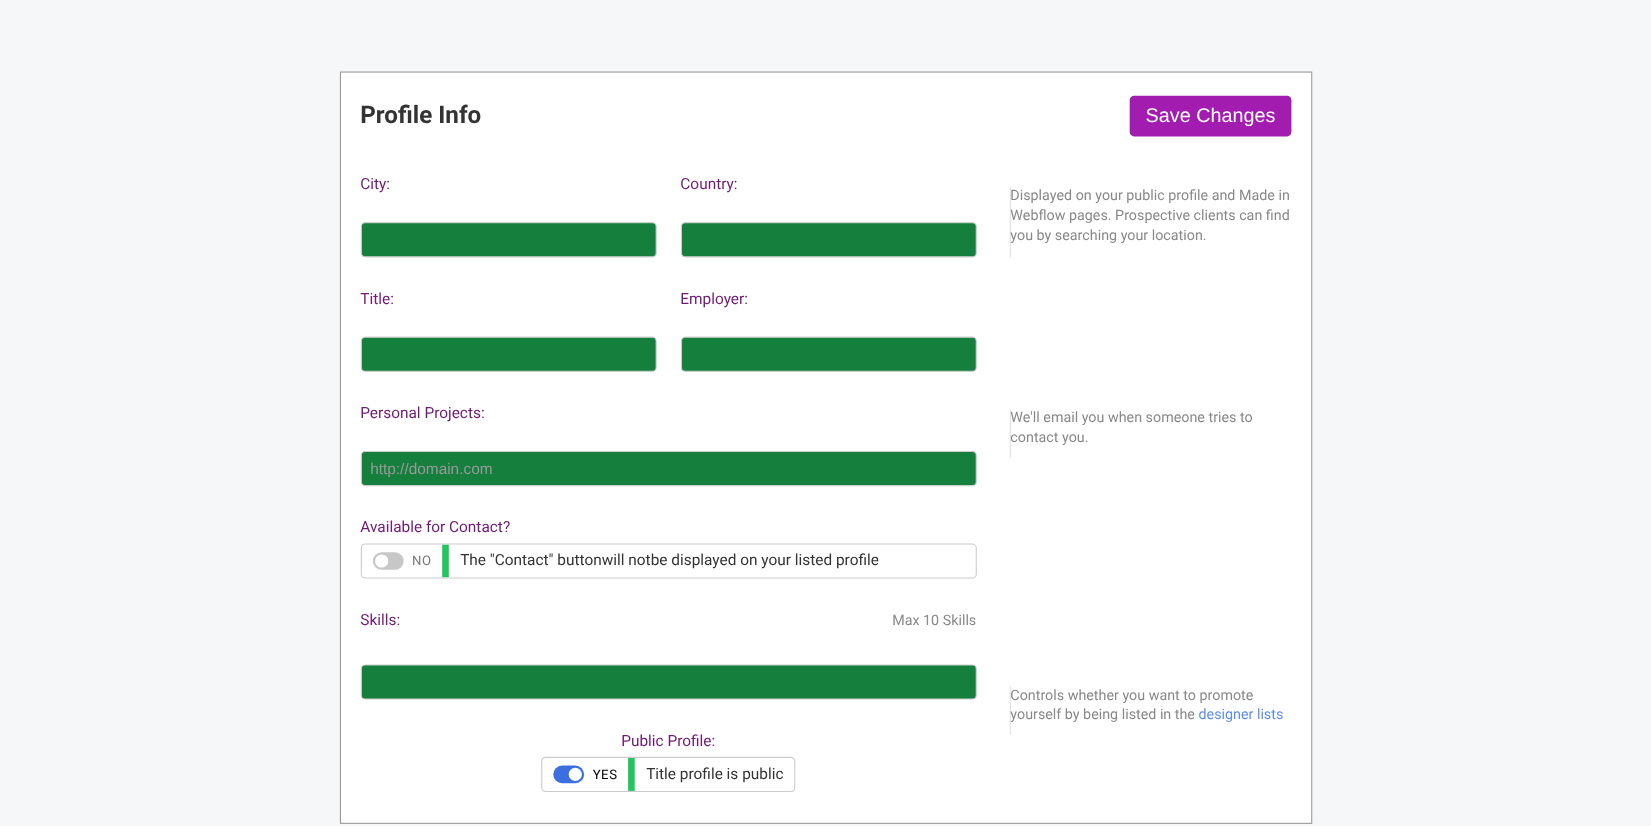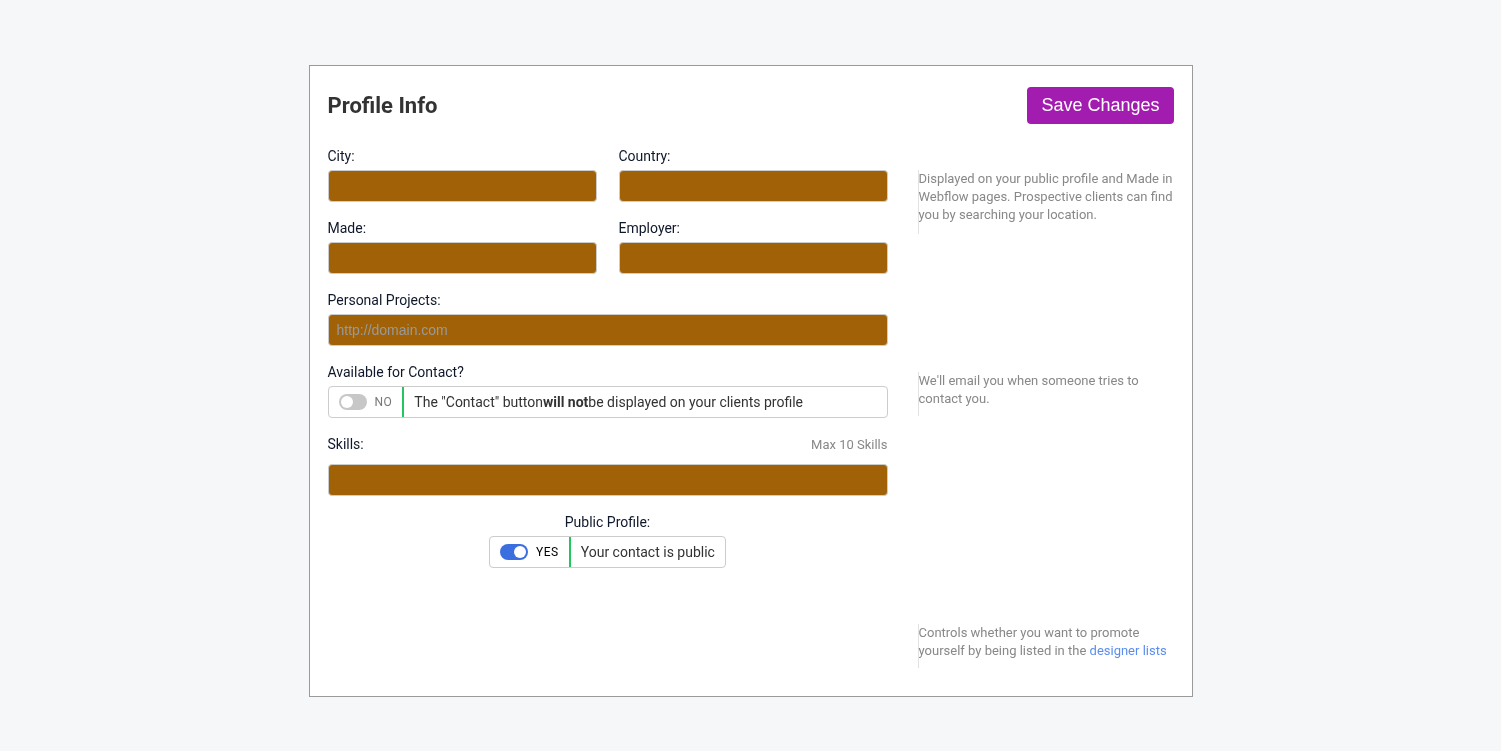--- a/index.html
+++ b/index.html
@@ -58,31 +58,33 @@
     gap: 22px;
     margin-bottom: 18px;
   }
   .col {
     flex: 1;
     display: flex;
     flex-direction: column;
   }
   .col label, .full label {
     font-size: 14px;
-    color: #0f172a;
+    color: #701a75;
     margin-bottom: 6px;
+    margin-top: 12px;
   }
   .text-input {
     width: 100%;
     height: 32px;
     border: 1px solid #ccc;
     border-radius: 4px;
     padding: 0 8px;
     font-size: 14px;
-    background: #a16207;
+    background: #15803d;
+    margin-top: 20px;
   }
   .text-input::placeholder { color: #999; }
   .full {
     display: flex;
     flex-direction: column;
     margin-bottom: 18px;
   }
   .side-help {
     color: #888;
     font-size: 13px;
@@ -118,21 +120,21 @@
     display: flex;
     border: 1px solid #ccc;
     border-radius: 4px;
     height: 32px;
     overflow: hidden;
   }
   .toggle-box .toggle-cell {
     display: flex;
     align-items: center;
     padding: 0 10px;
-    border-right: 2px solid #22c55e;
+    border-right: 6px solid #22c55e;
     gap: 8px;
   }
   .toggle-box .toggle-cell .state-label {
     font-size: 12px;
     letter-spacing: 0.5px;
   }
   .toggle-box .desc-cell {
     flex: 1;
     display: flex;
     align-items: center;
@@ -161,21 +163,21 @@
   .switch.on .knob { right: 2px; }
   .state-label.off { color: #777; }
   .state-label.on { color: #000000; }
 
   textarea.text-input {
     height: 76px;
     padding: 6px 8px;
     resize: vertical;
   }
 
-  .desc-cell b { font-weight: 700; }
+  .desc-cell b { font-weight: 400; }
 </style>
 </head>
 <body>
 
 <div class="page">
   <div class="panel">
 
     <div class="panel-header">
       <div class="panel-title">Profile Info</div>
       <button class="save-btn">Save Changes</button>
@@ -190,21 +192,21 @@
             <input class="text-input" type="text" value="" style="">
           </div>
           <div class="col">
             <label>Country:</label>
             <input class="text-input" type="text" value="" style="">
           </div>
         </div>
 
         <div class="row">
           <div class="col">
-            <label>Made:</label>
+            <label>Title:</label>
             <input class="text-input" type="text" value="" style="">
           </div>
           <div class="col">
             <label>Employer:</label>
             <input class="text-input" type="text" value="" style="">
           </div>
         </div>
 
         <div class="full">
           <label>Personal Projects:</label>
@@ -216,21 +218,21 @@
           <div class="toggle-box">
             <div class="toggle-cell">
               <span class="switch off">
                   <span class="knob"></span>
                 </span>
               <span class="state-label off">NO</span>
             </div>
             <div class="desc-cell">
               <span>The "Contact" button </span>
               <b>will not</b>
-              <span> be displayed on your clients profile</span>
+              <span> be displayed on your listed profile</span>
             </div>
           </div>
         </div>
 
 
         <div class="full">
           <div class="label-row">
             <label>Skills:</label>
             <span class="hint">Max 10 Skills</span>
           </div>
@@ -239,21 +241,21 @@
 
         <div class="full" style="margin-bottom:0;align-items:center;">
           <label>Public Profile:</label>
           <div class="toggle-box">
             <div class="toggle-cell">
               <span class="switch on">
                   <span class="knob"></span>
                 </span>
               <span class="state-label on">YES</span>
             </div>
-            <div class="desc-cell">Your contact is public</div>
+            <div class="desc-cell">Title profile is public</div>
           </div>
         </div>
 
       </div>
 
       <div class="form-right">
         <div class="side-help side-help-group help-city">Displayed on your public profile and Made in Webflow pages. Prospective clients can find you by searching your location.</div>
         <div class="side-help side-help-group help-title"></div>
         <div class="side-help side-help-group help-projects"></div>
         <div class="side-help side-help-group help-contact">We'll email you when someone tries to contact you.</div>

